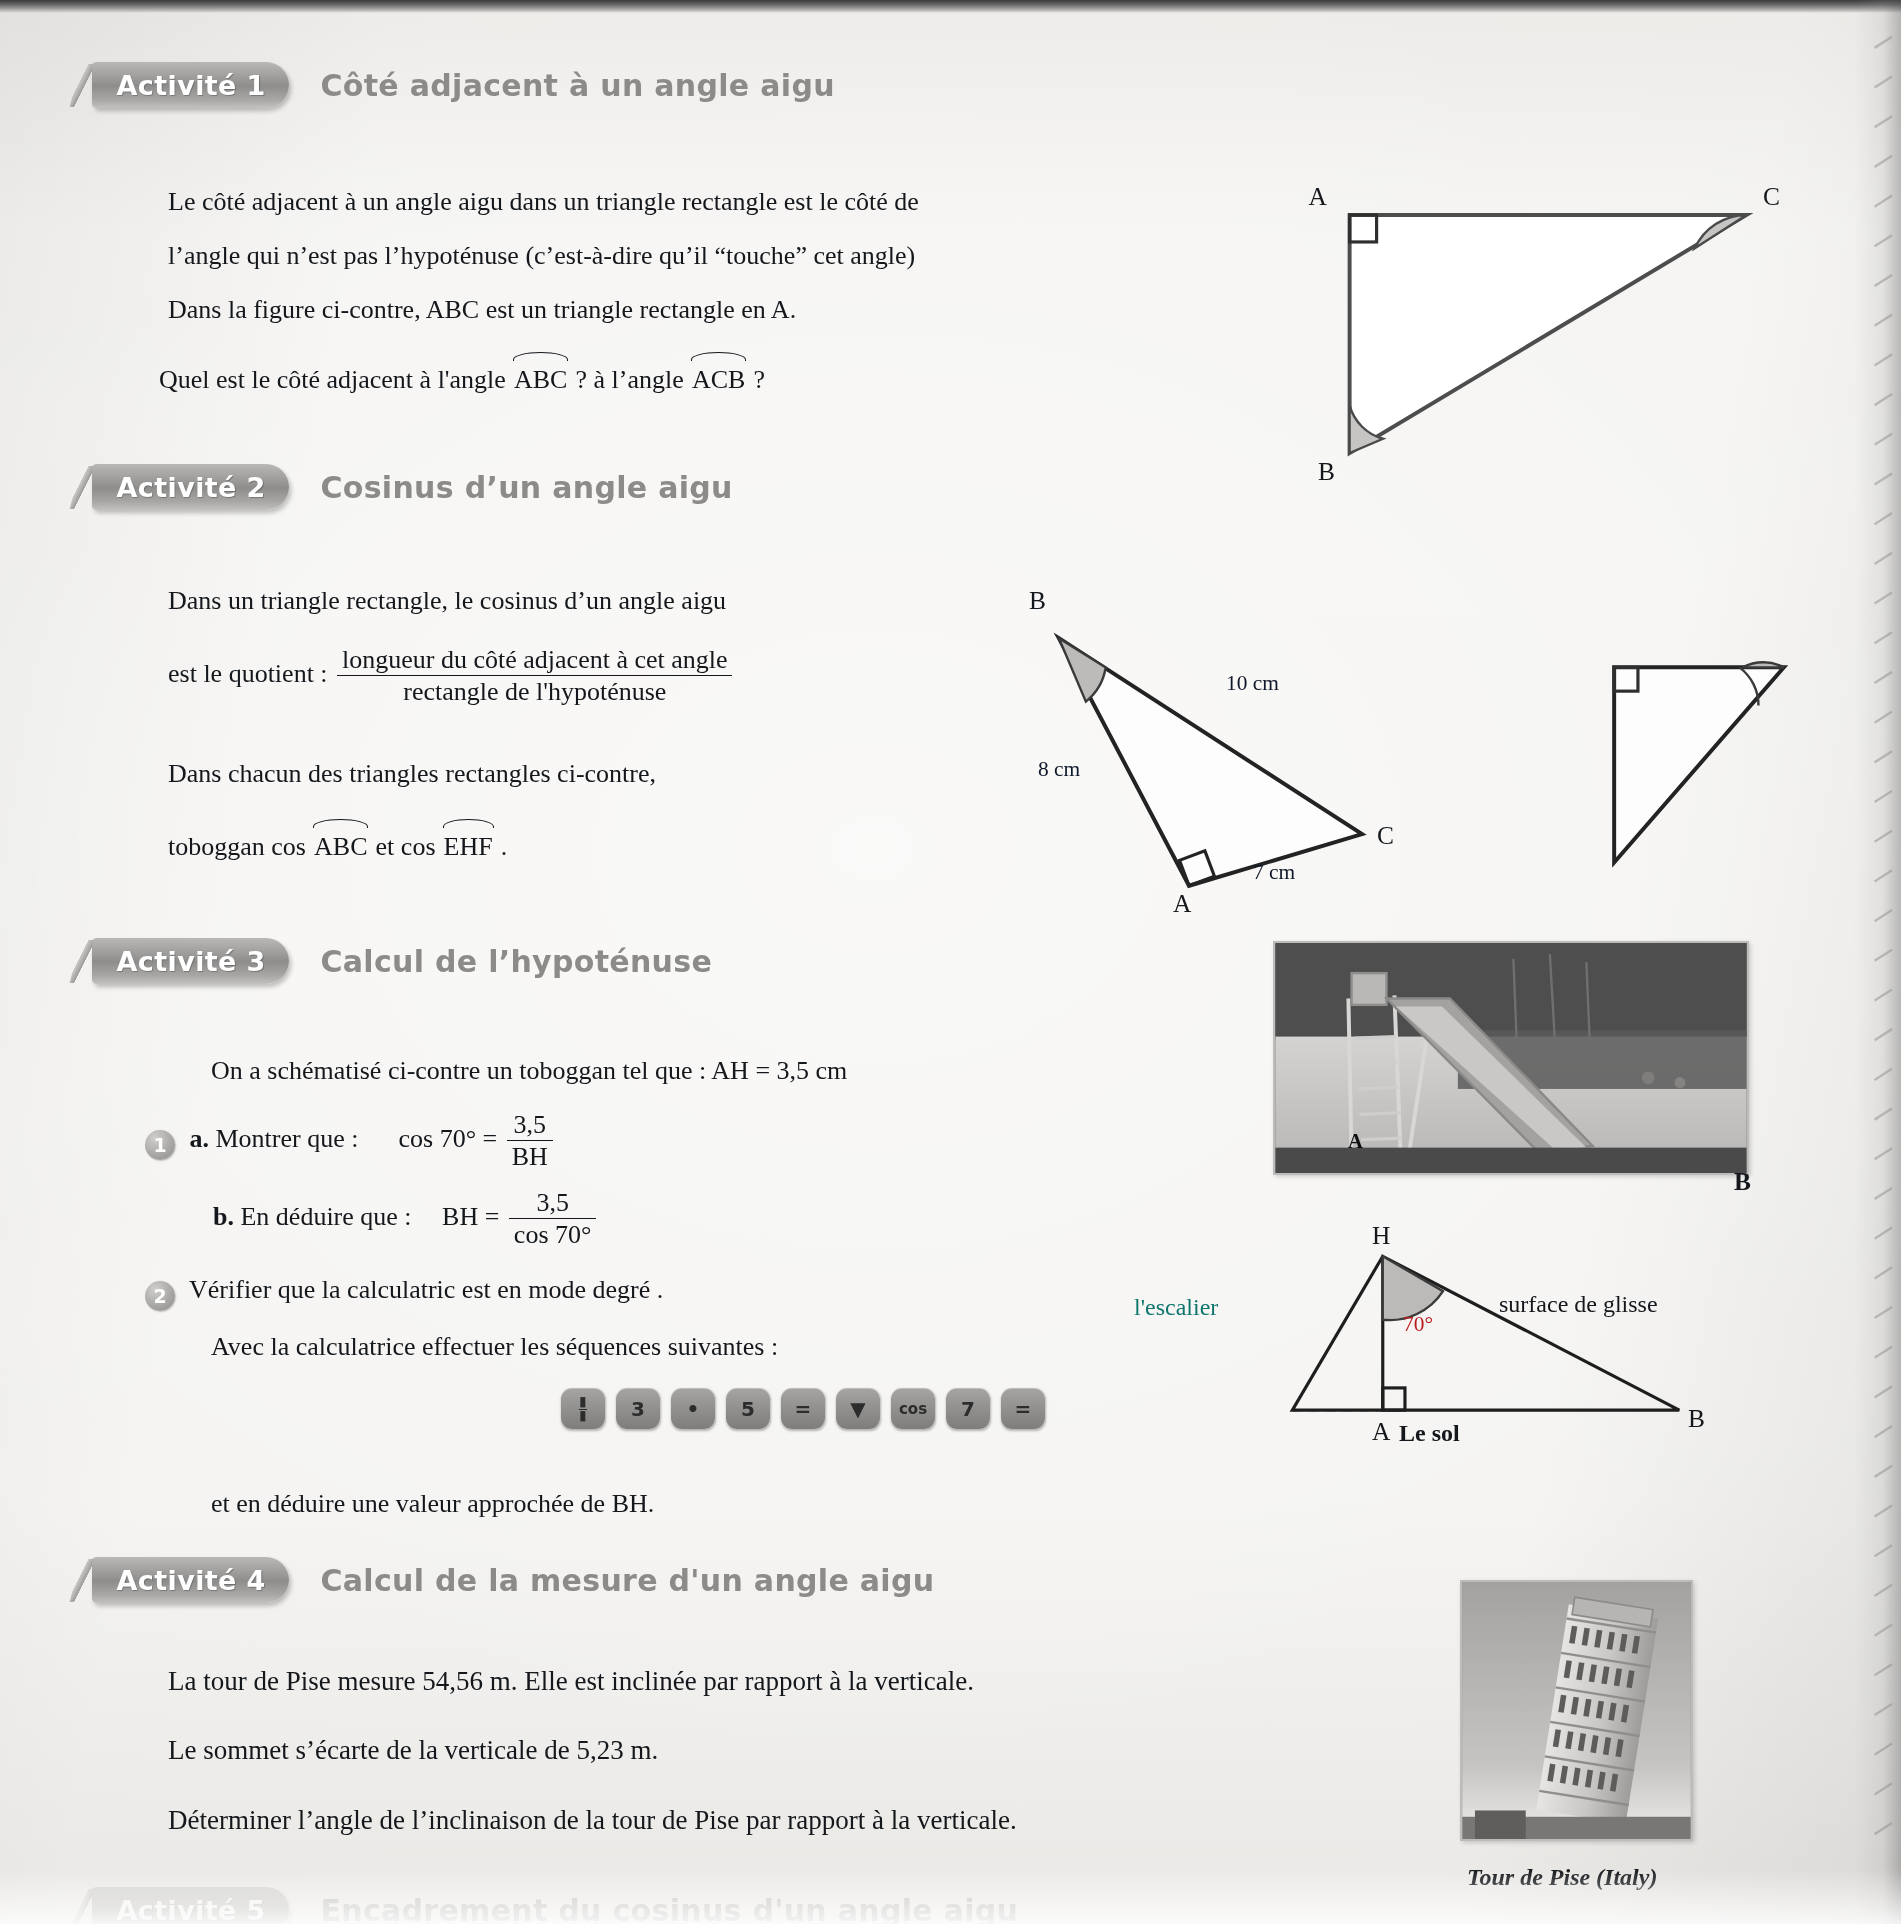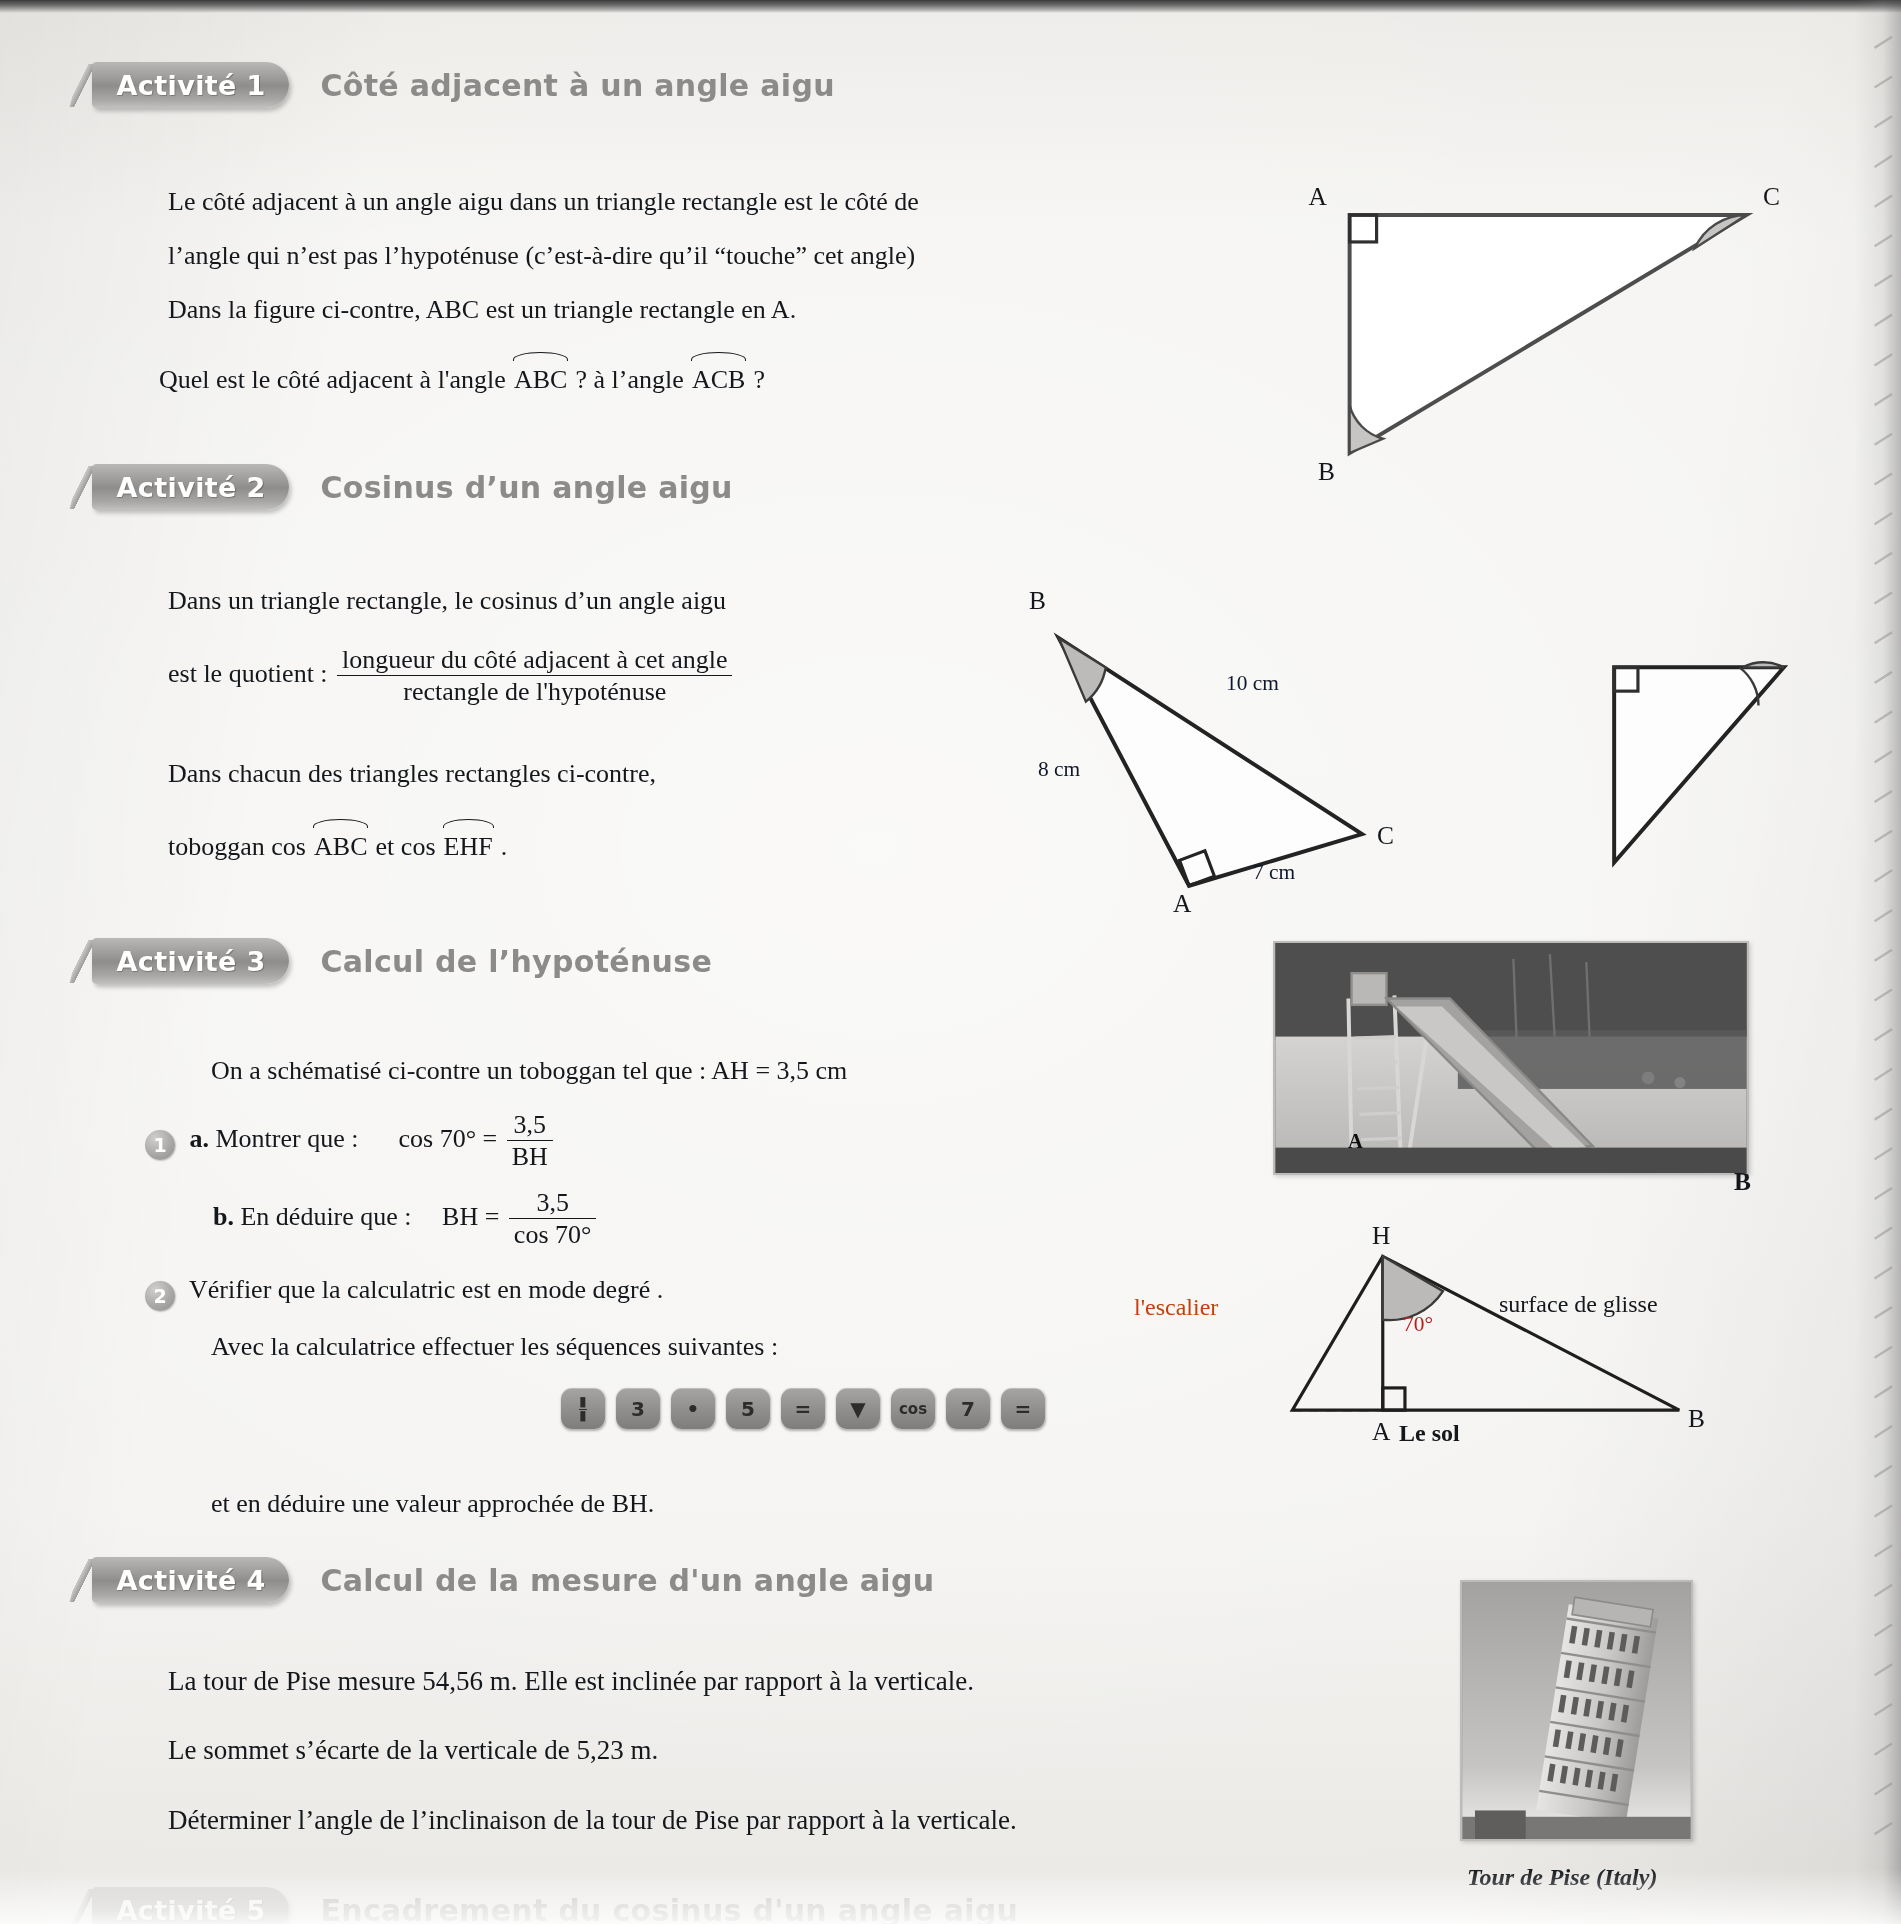--- a/index.html
+++ b/index.html
@@ -415,21 +415,21 @@
       <path d="M 186,42 L 186,122 A 80,80 0 0 0 262,86 Z" fill="#bbbab8" stroke="#3a3a3a" stroke-width="3"></path>
       <rect x="186" y="208" width="28" height="28" fill="none" stroke="#1e1e1e" stroke-width="4"></rect>
     </svg>
     <span class="fig-label" style="left:137px; top:-1.6px;">H</span>
     <span class="fig-label" style="left:137px; top:194px;">A</span>
     <span class="fig-label" style="left:453px; top:181px;">B</span>
     <span class="fig-dim" style="left:168px; top:89px; color:#b91c1c;">70°</span>
     <span style="position:absolute; left:264px; top:68px; font-size:24px; color:#14171b;">surface de glisse</span>
     <span style="position:absolute; left:164px; top:197px; font-size:24px; font-weight:bold; color:#14171b;">Le sol</span>
   </div>
-  <span style="position:absolute; left:1134px; top:1294px; font-size:24px; color:#c2410c;">l'escalier</span>
+  <span style="position:absolute; left:1134px; top:1294px; font-size:24px; color:#0f766e;">l'escalier</span>
 
   <div class="activity-header" style="left:75px; top:1552px;">
     <div class="act-slash"></div>
     <div class="act-tag">
       <span class="act-tag-label">Activité 4</span>
     </div>
     <div class="act-title">Calcul de  la mesure d'un angle aigu</div>
   </div>
 
   <div class="para big" style="left:168px; top:1660px; width:1136px;">La tour de Pise mesure 54,56 m. Elle est inclinée par rapport à la verticale.</div>

